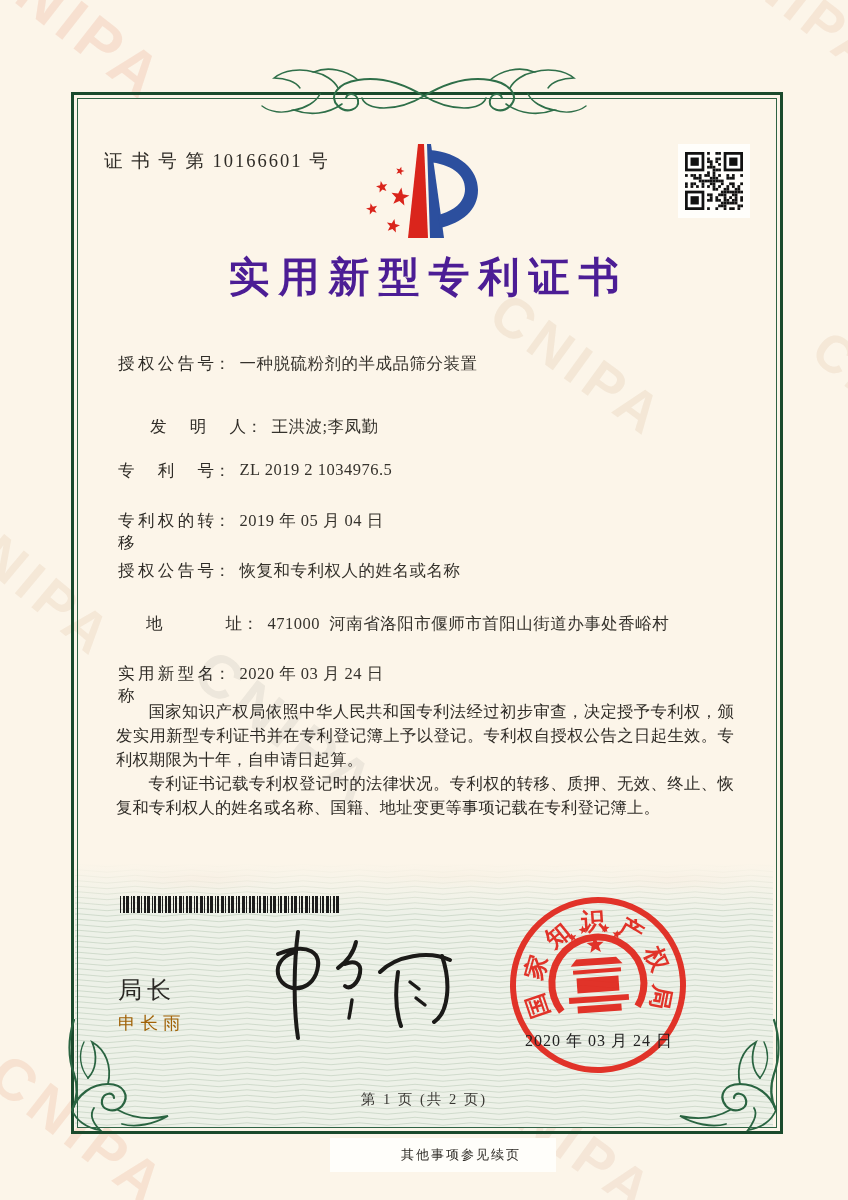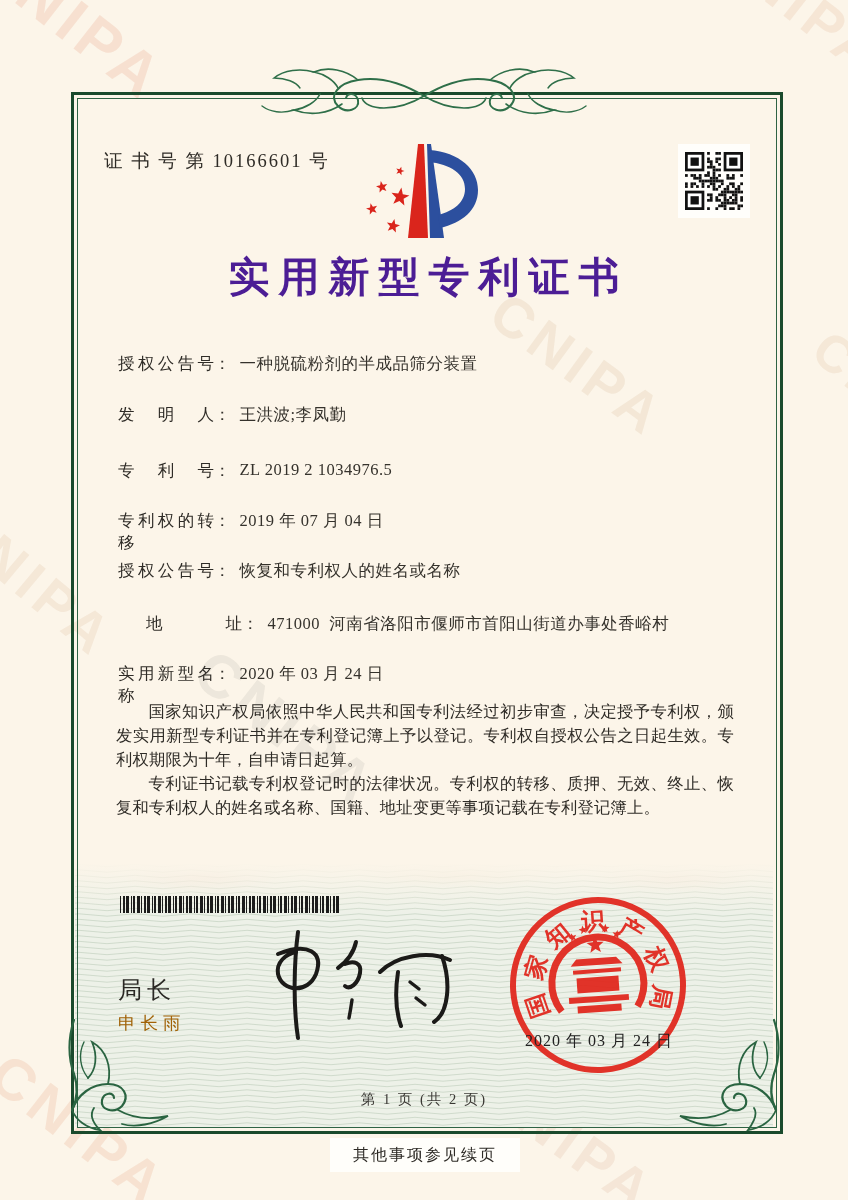--- a/index.html
+++ b/index.html
@@ -87,21 +87,21 @@
     font-size:16px;letter-spacing:1px;color:#222;z-index:5;
   }
 
   .page-info{
     position:absolute;left:0;top:1090px;width:848px;text-align:center;
     font-size:14.5px;letter-spacing:2px;color:#3a3834;
   }
   .note-box{
     position:absolute;left:330px;top:1138px;width:190px;height:34px;background:#fffefa;
     display:flex;align-items:center;justify-content:center;
-    font-size:16px;letter-spacing:2px;color:#2e2b26;
+    font-size:13px;letter-spacing:2px;color:#2e2b26;padding-left:36px;
   }
 </style>
 </head>
 <body>
 
 <span class="wm" style="left:-38px;top:-16px;font-size:62px;color:rgba(236,186,160,.34);transform:rotate(38deg);">CNIPA</span>
 <span class="wm" style="left:698px;top:-30px;font-size:56px;color:rgba(232,196,168,.30);transform:rotate(38deg);">CNIPA</span>
 <span class="wm" style="left:478px;top:332px;font-size:56px;color:rgba(222,192,162,.26);transform:rotate(36deg);">CNIPA</span>
 <span class="wm" style="left:798px;top:372px;font-size:52px;color:rgba(228,196,168,.28);transform:rotate(40deg);">CNIPA</span>
 <span class="wm" style="left:-70px;top:548px;font-size:56px;color:rgba(228,196,168,.28);transform:rotate(40deg);">CNIPA</span>
@@ -350,28 +350,28 @@
       <rect x="2.761904761904762" y="41.42857142857143" width="13.80952380952381" height="13.80952380952381" fill="#fff"></rect>
       <rect x="5.523809523809524" y="44.19047619047619" width="8.285714285714285" height="8.285714285714285" fill="#111"></rect>
     </svg>
 </div>
 
 <div class="title">实用新型专利证书</div>
 
 <div class="field-row" style="top:353px;">
   <span class="f-label">授权公告号</span><span class="f-colon">：</span><span class="f-value">一种脱硫粉剂的半成品筛分装置</span>
 </div>
-<div class="field-row" style="top:404px;">
+<div class="field-row" style="top:416px;margin-left:32px;">
   <span class="f-label">发明人</span><span class="f-colon">：</span><span class="f-value">王洪波;李凤勤</span>
 </div>
 <div class="field-row" style="top:460px;">
   <span class="f-label">专利号</span><span class="f-colon">：</span><span class="f-value">ZL 2019 2 1034976.5</span>
 </div>
 <div class="field-row" style="top:510px;">
-  <span class="f-label">专利权的转移</span><span class="f-colon">：</span><span class="f-value">2019 年 07 月 04 日</span>
+  <span class="f-label">专利权的转移</span><span class="f-colon">：</span><span class="f-value">2019 年 05 月 04 日</span>
 </div>
 <div class="field-row" style="top:560px;">
   <span class="f-label">授权公告号</span><span class="f-colon">：</span><span class="f-value">恢复和专利权人的姓名或名称</span>
 </div>
 <div class="field-row" style="top:613px;margin-left:28px;">
   <span class="f-label">地址</span><span class="f-colon">：</span><span class="f-value">471000  河南省洛阳市偃师市首阳山街道办事处香峪村</span>
 </div>
 <div class="field-row" style="top:663px;">
   <span class="f-label">实用新型名称</span><span class="f-colon">：</span><span class="f-value">2020 年 03 月 24 日</span>
 </div>

